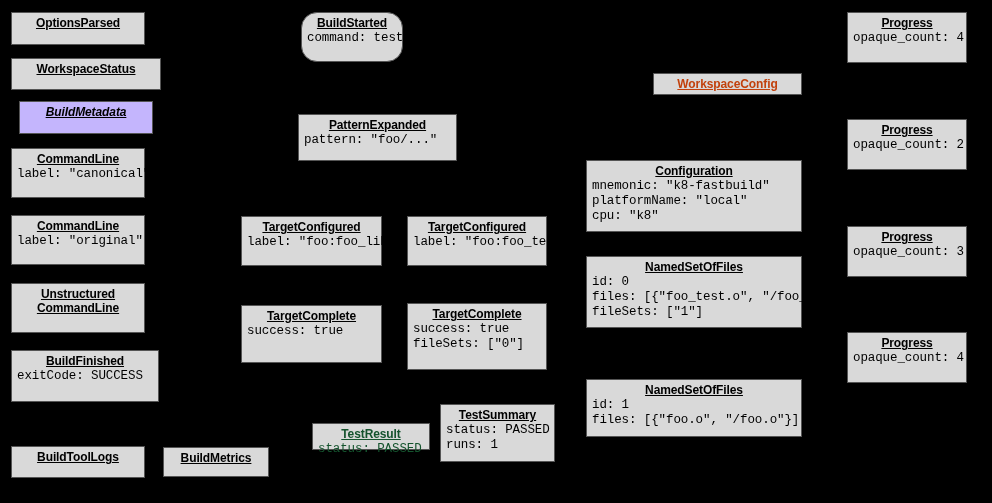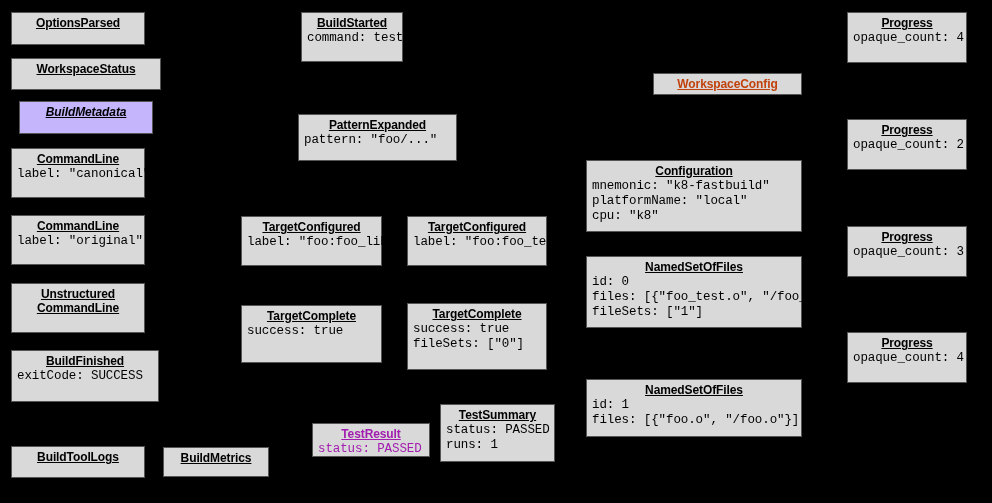--- a/index.html
+++ b/index.html
@@ -49,21 +49,21 @@
   }
 </style>
 </head>
 <body>
 
 <div id="canvas" style="background: rgb(0, 0, 0);">
     <div class="node" style="left: 11px; top: 12px; width: 134px; height: 33px; background: rgb(217, 217, 217); border-color: rgb(85, 85, 85); color: rgb(0, 0, 0);">
       <span class="node-title">OptionsParsed</span>
       <span class="node-fields"></span>
     </div>
-    <div class="node" style="left: 301px; top: 12px; width: 102px; height: 50px; background: rgb(217, 217, 217); border-color: rgb(85, 85, 85); color: rgb(0, 0, 0);">
+    <div class="node" style="left: 301px; top: 12px; width: 102px; height: 50px; background: rgb(217, 217, 217); border-color: rgb(85, 85, 85); color: rgb(0, 0, 0); border-radius: 16px;">
       <span class="node-title">BuildStarted</span>
       <span class="node-fields">
         <span class="node-field">command: test</span>
       </span>
     </div>
     <div class="node" style="left: 847px; top: 12px; width: 120px; height: 51px; background: rgb(217, 217, 217); border-color: rgb(85, 85, 85); color: rgb(0, 0, 0);">
       <span class="node-title">Progress</span>
       <span class="node-fields">
         <span class="node-field">opaque_count: 4</span>
       </span>
@@ -175,21 +175,21 @@
         <span class="node-field">files: [{"foo.o", "/foo.o"}]</span>
       </span>
     </div>
     <div class="node" style="left: 440px; top: 404px; width: 115px; height: 58px; background: rgb(217, 217, 217); border-color: rgb(85, 85, 85); color: rgb(0, 0, 0);">
       <span class="node-title">TestSummary</span>
       <span class="node-fields">
         <span class="node-field">status: PASSED</span>
         <span class="node-field">runs: 1</span>
       </span>
     </div>
-    <div class="node" style="left: 312px; top: 423px; width: 118px; height: 34px; background: rgb(217, 217, 217); border-color: rgb(85, 85, 85); color: #a21caf;">
+    <div class="node" style="left: 312px; top: 423px; width: 118px; height: 27px; background: rgb(217, 217, 217); border-color: rgb(85, 85, 85); color: #14532d;">
       <span class="node-title">TestResult</span>
       <span class="node-fields">
         <span class="node-field">status: PASSED</span>
       </span>
     </div>
     <div class="node" style="left: 11px; top: 446px; width: 134px; height: 32px; background: rgb(217, 217, 217); border-color: rgb(85, 85, 85); color: rgb(0, 0, 0);">
       <span class="node-title">BuildToolLogs</span>
       <span class="node-fields"></span>
     </div>
     <div class="node" style="left: 163px; top: 447px; width: 106px; height: 30px; background: rgb(217, 217, 217); border-color: rgb(85, 85, 85); color: rgb(0, 0, 0);">

